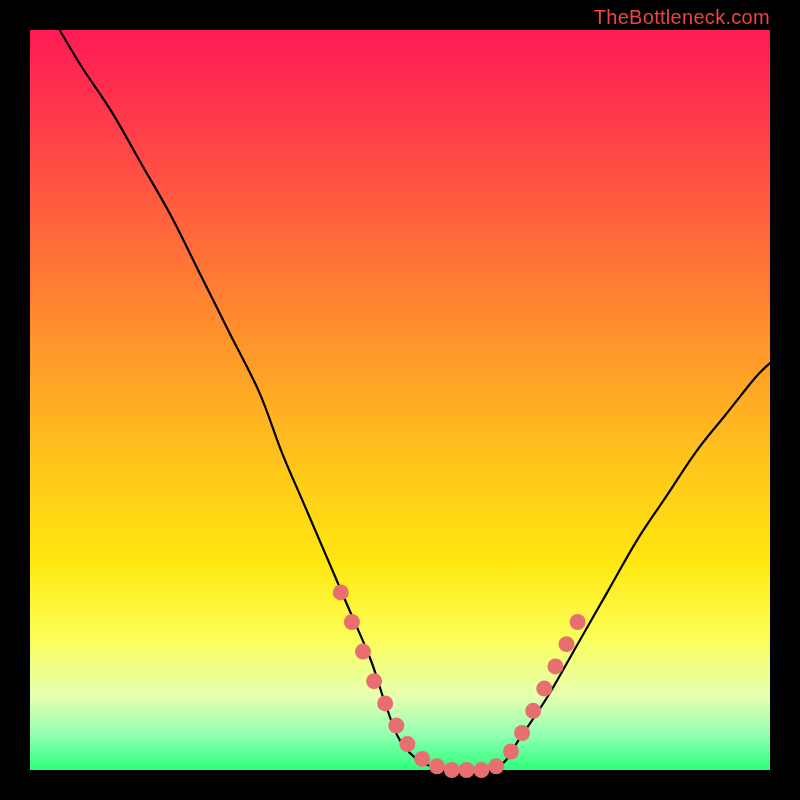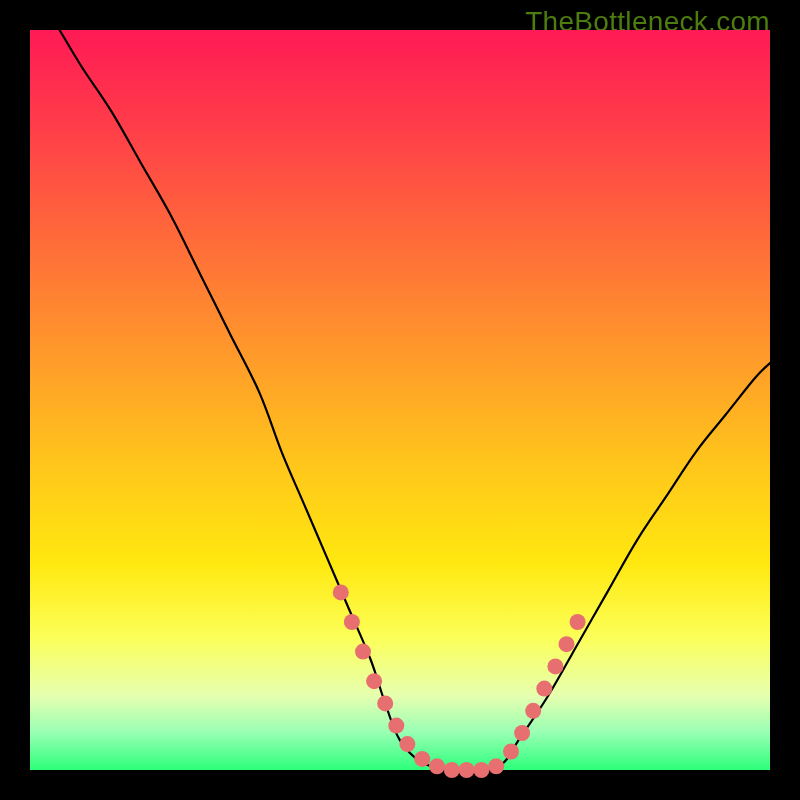--- a/index.html
+++ b/index.html
@@ -37,22 +37,22 @@
       #fcff58 82%,
       #e6ffb0 90%,
       #97ffb3 95%,
       #2cff7a 100%
     );
   }
   .watermark {
     position: absolute;
     top: 6px;
     right: 30px;
-    color: #4d7c0f;
-    font-size: 28px;
+    color: #ef4444;
+    font-size: 20px;
     letter-spacing: 0.3px;
     font-weight: 500;
   }
   svg.curve-layer {
     position: absolute;
     left: 0;
     top: 0;
     width: 740px;
     height: 740px;
     overflow: visible;

